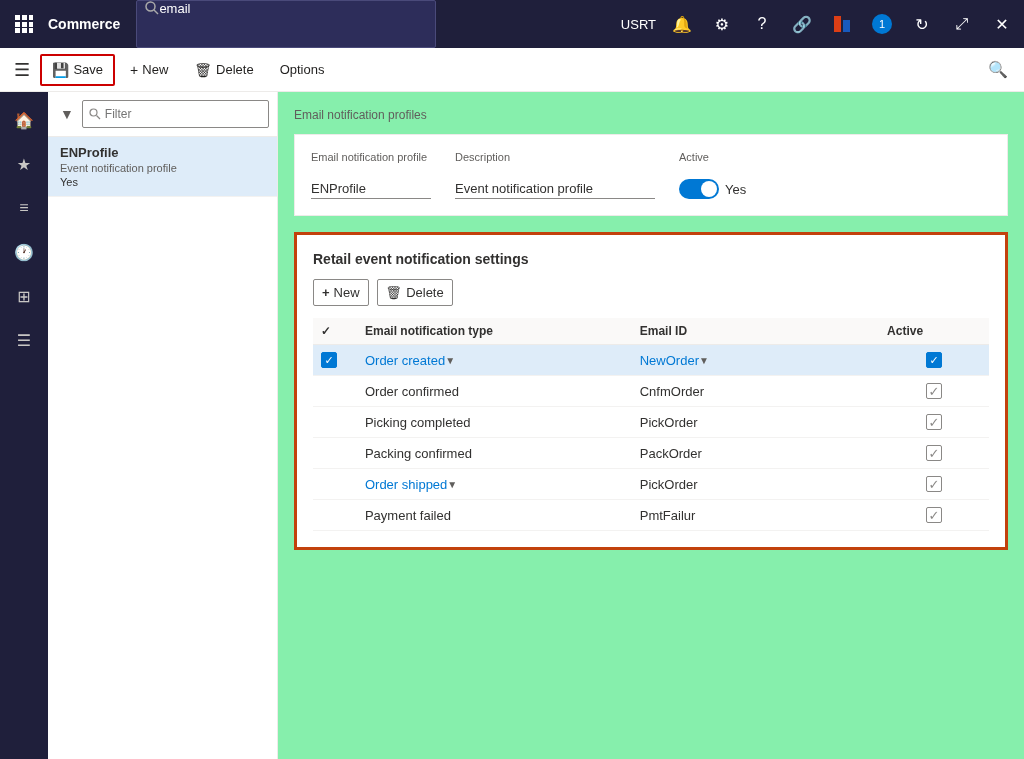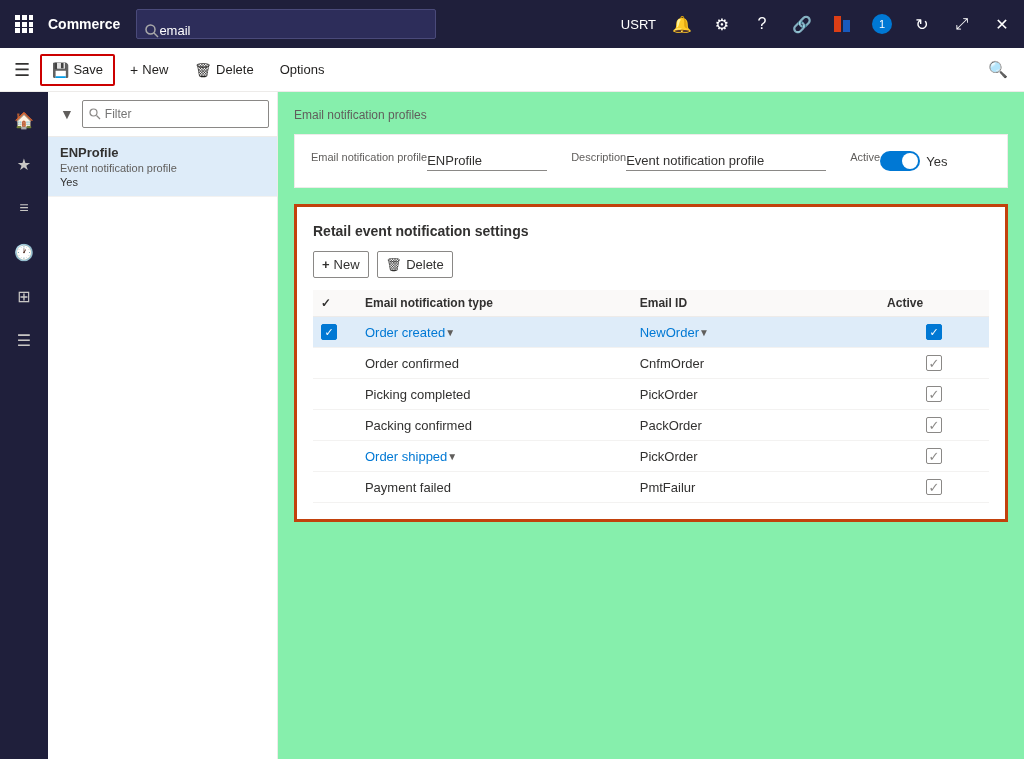--- a/index.html
+++ b/index.html
@@ -28,26 +28,26 @@
       color: white;
       font-size: 14px;
       font-weight: 600;
       margin-right: 16px;
       flex: 0 0 auto;
     }
 
     .nav-search-bar {
       flex: 0 0 300px;
       display: flex;
-      align-items: flex-end;
+      align-items: flex-start;
       background: #2d2d5a;
       border: 1px solid #4a4a7a;
       border-radius: 2px;
       padding: 0 8px;
-      height: 30px;
+      height: 48px;
       margin-right: auto;
     }
 
     .nav-search-bar input {
       background: transparent;
       border: none;
       color: white;
       font-size: 13px;
       outline: none;
       width: 100%;
@@ -235,22 +235,22 @@
     }
 
     .form-fields-row {
       display: flex;
       gap: 24px;
       align-items: flex-start;
     }
 
     .form-field {
       display: flex;
-      flex-direction: row;
-      gap: 0;
+      flex-direction: column;
+      gap: 16px;
     }
 
     .form-field-label {
       font-size: 11px;
       color: #605e5c;
     }
 
     .form-field-value {
       font-size: 13px;
       color: #323130;

